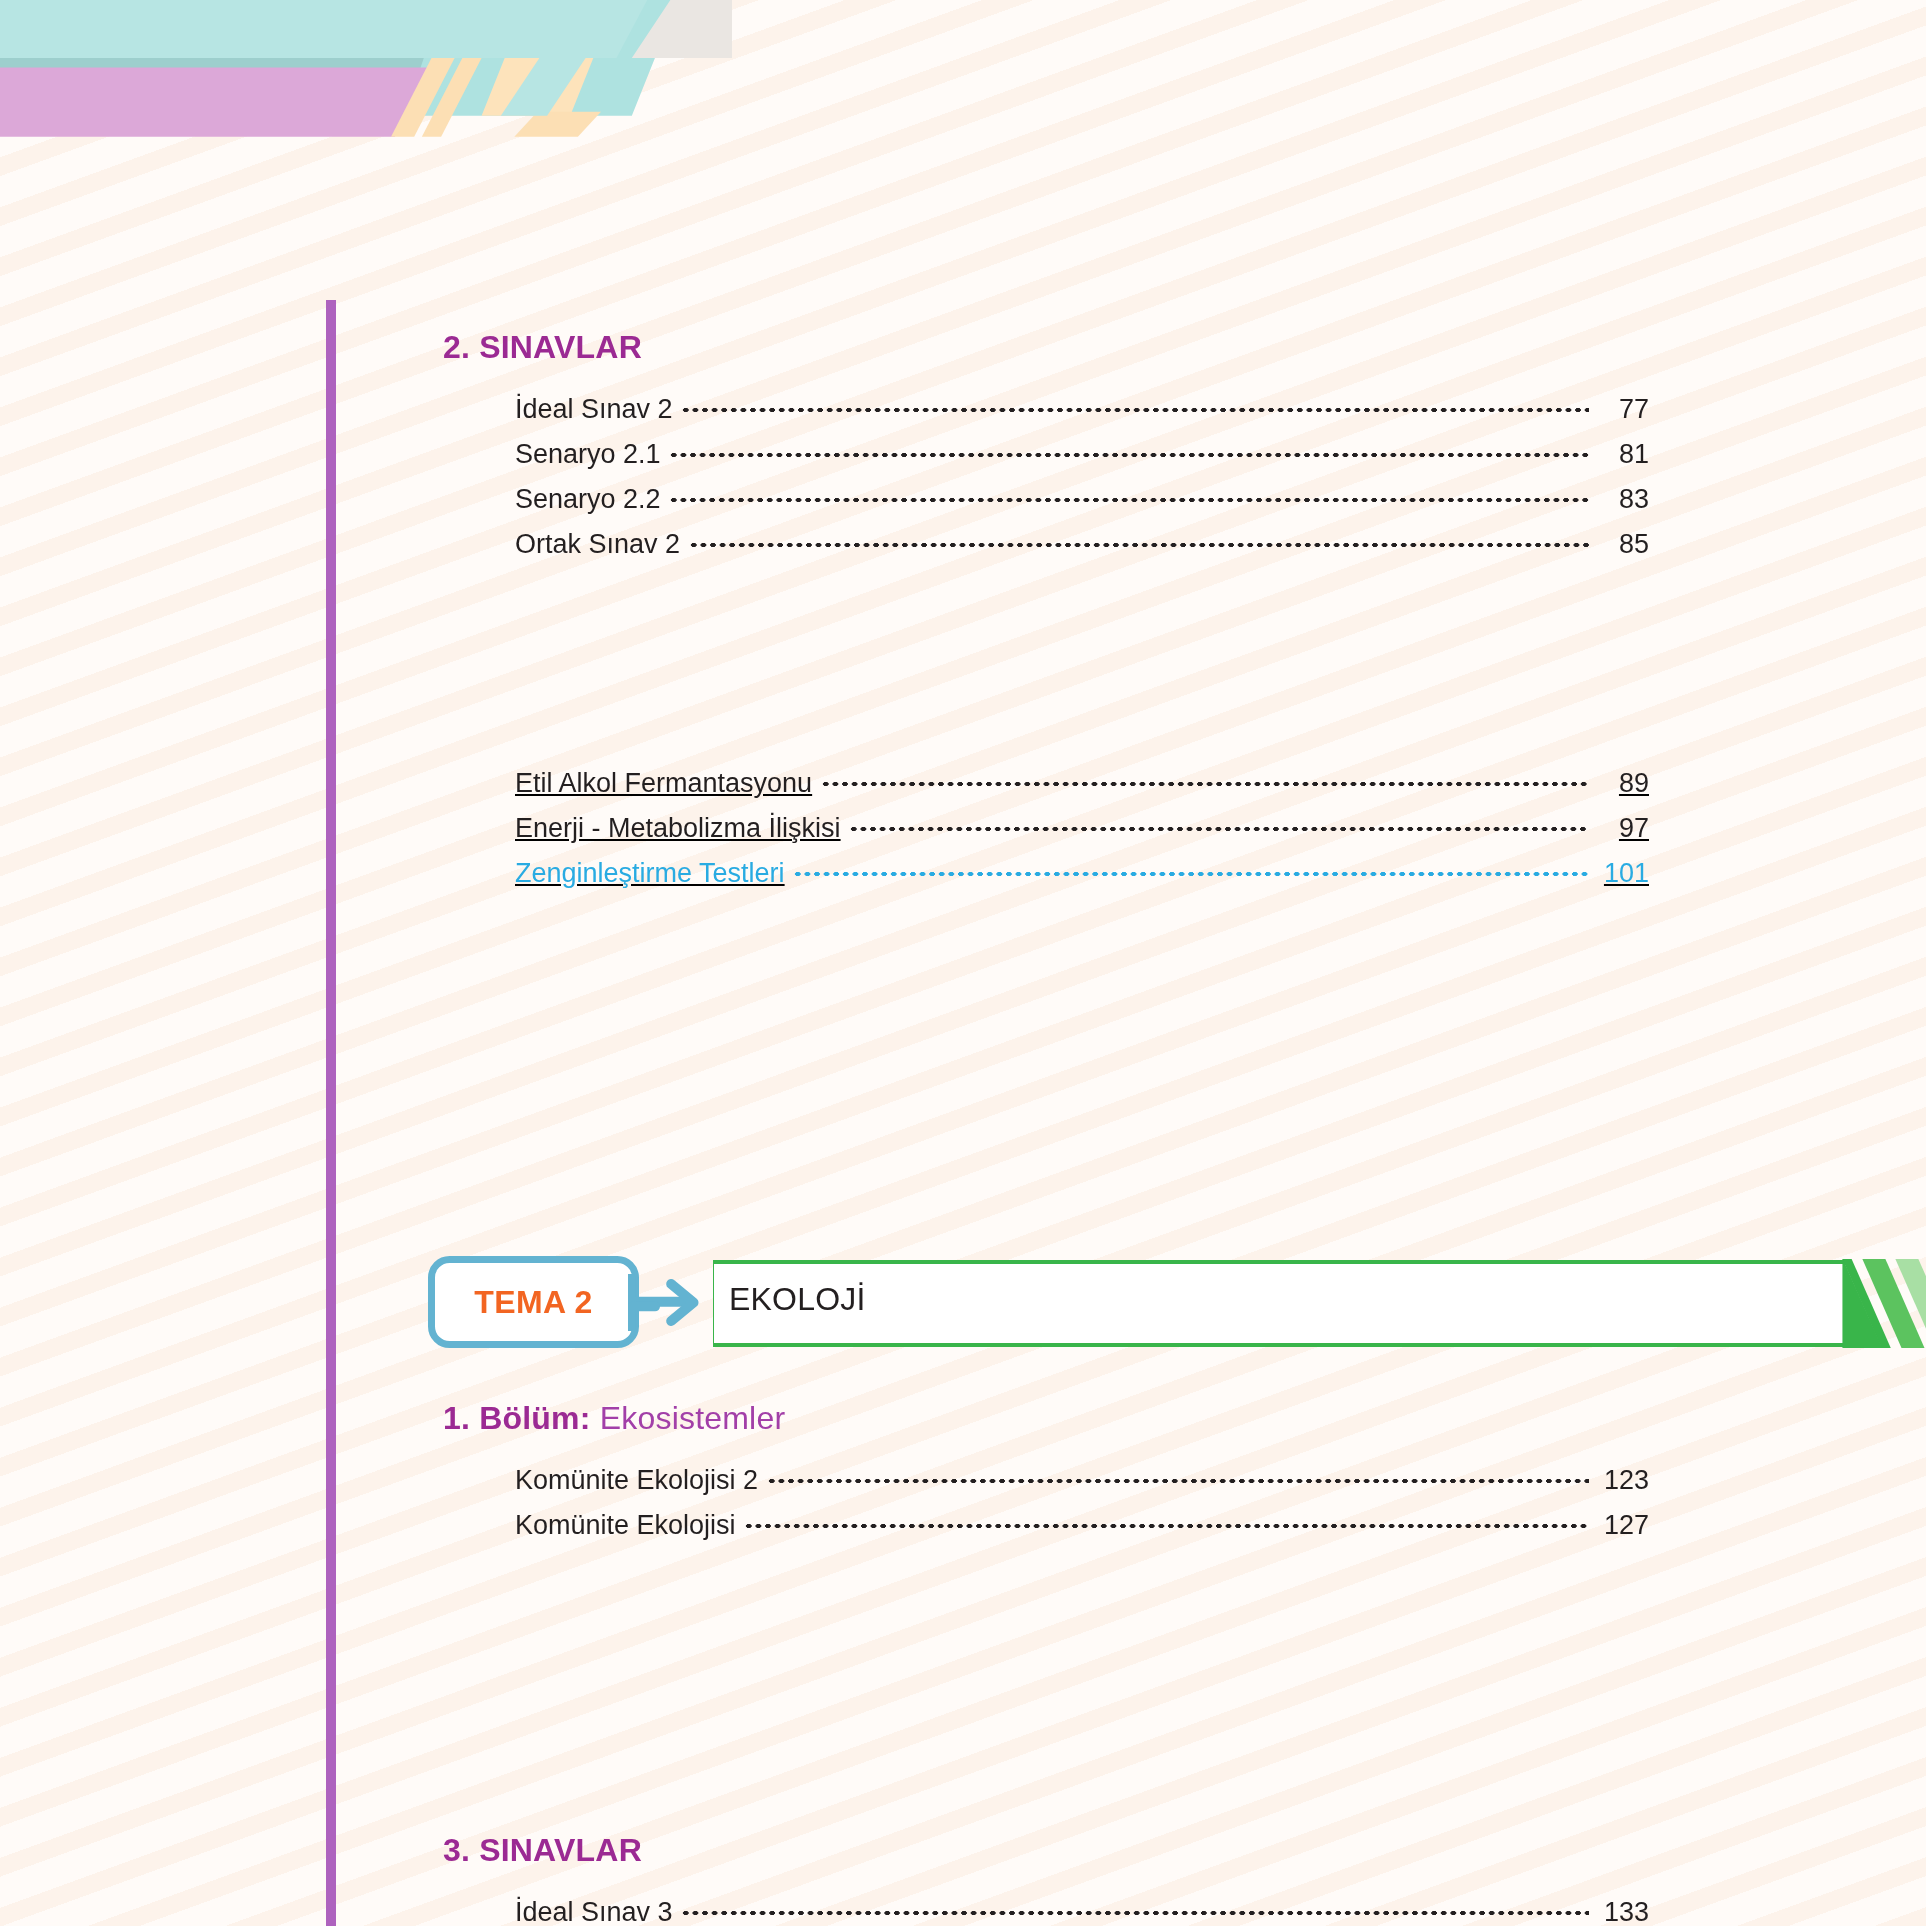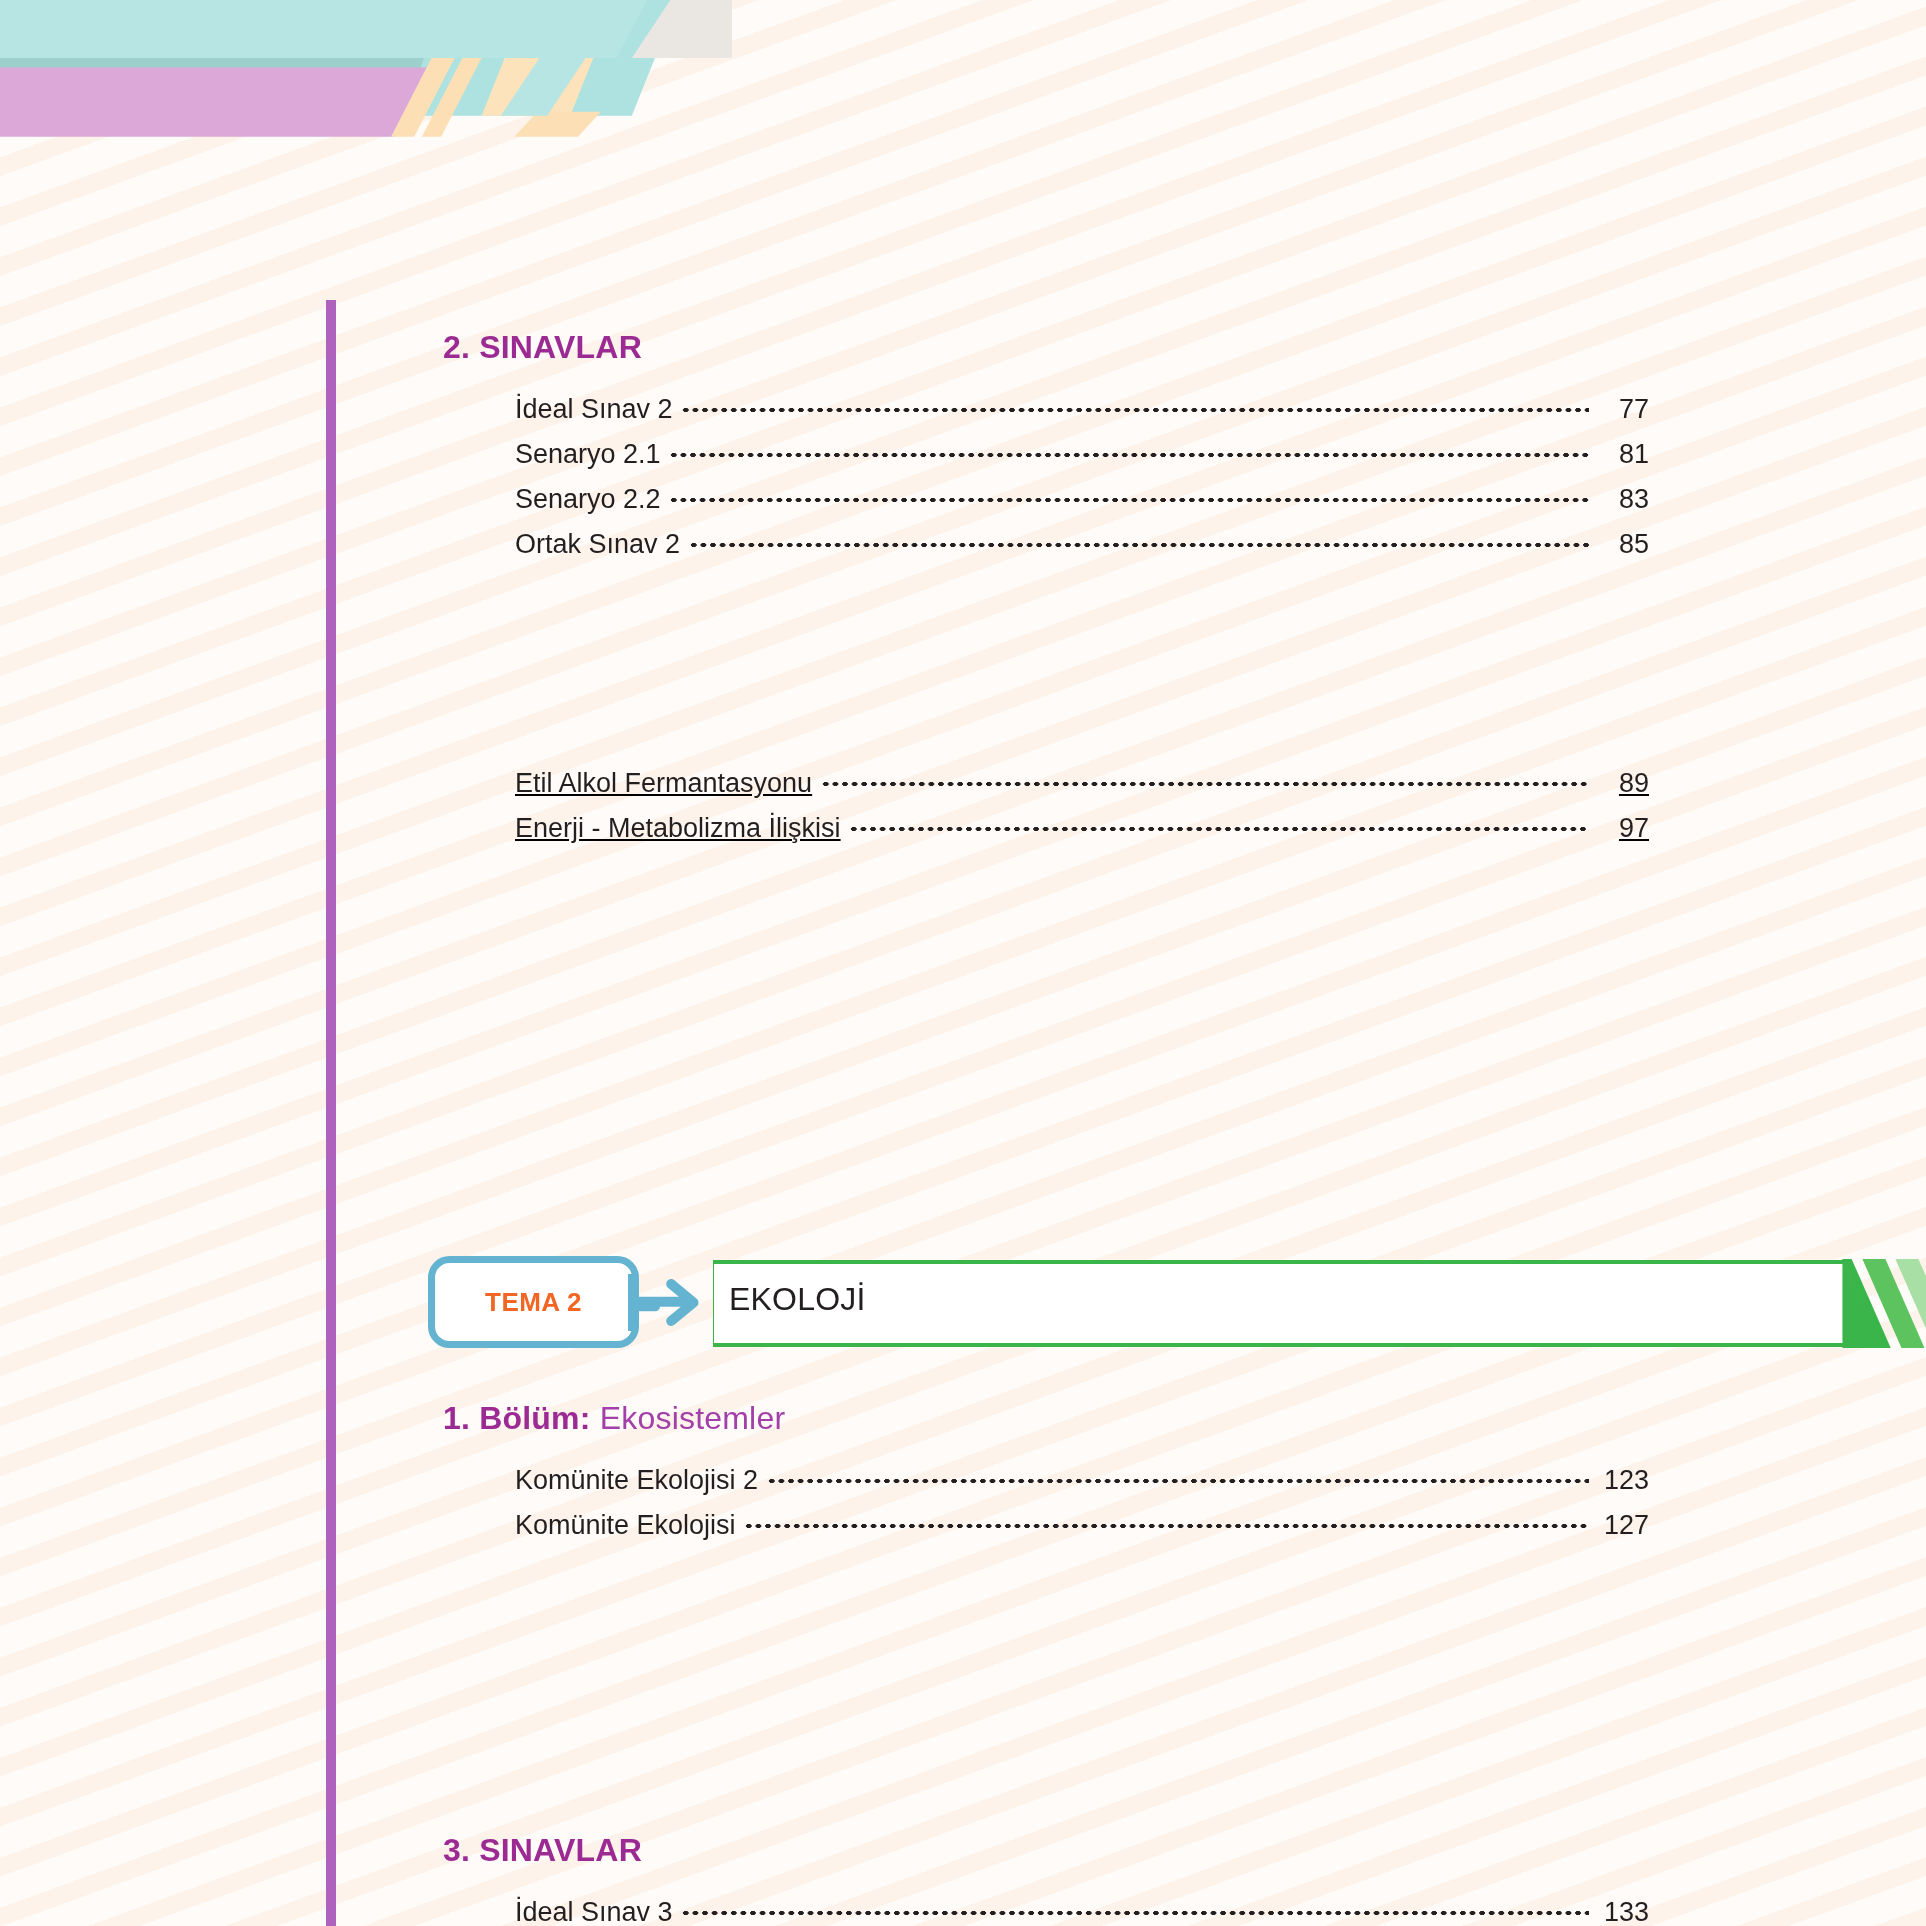--- a/index.html
+++ b/index.html
@@ -140,21 +140,21 @@
     width: 211px; height: 92px;
     box-sizing: border-box;
     border: 7.7px solid #63B3D1;
     border-radius: 21.6px;
     background: #FFFFFF;
     display: flex;
     align-items: center;
     justify-content: center;
   }
   #tema-badge-label {
-    font-size: 26px;
+    font-size: 32px;
     font-weight: bold;
     color: #F26522;
     letter-spacing: 0.4px;
   }
   #tema-arrow {
     position: absolute;
     left: 200px;
     top: 23px;
     width: 81px;
     height: 57px;
@@ -263,20 +263,25 @@
         <span class="t-page">89</span>
       </div>
 
 
       <div class="toc-row">
         <span class="t-label">Enerji - Metabolizma İlişkisi</span>
         <span class="t-dots"></span>
         <span class="t-page">97</span>
       </div>
 
+      <div class="toc-row accent">
+        <span class="t-label">Zenginleştirme Testleri</span>
+        <span class="t-dots"></span>
+        <span class="t-page">101</span>
+      </div>
 
     </div>
   </div>
 
   <div id="tema-strip">
 
     <div id="tema-badge">
       <span id="tema-badge-label">TEMA 2</span>
     </div>
 

